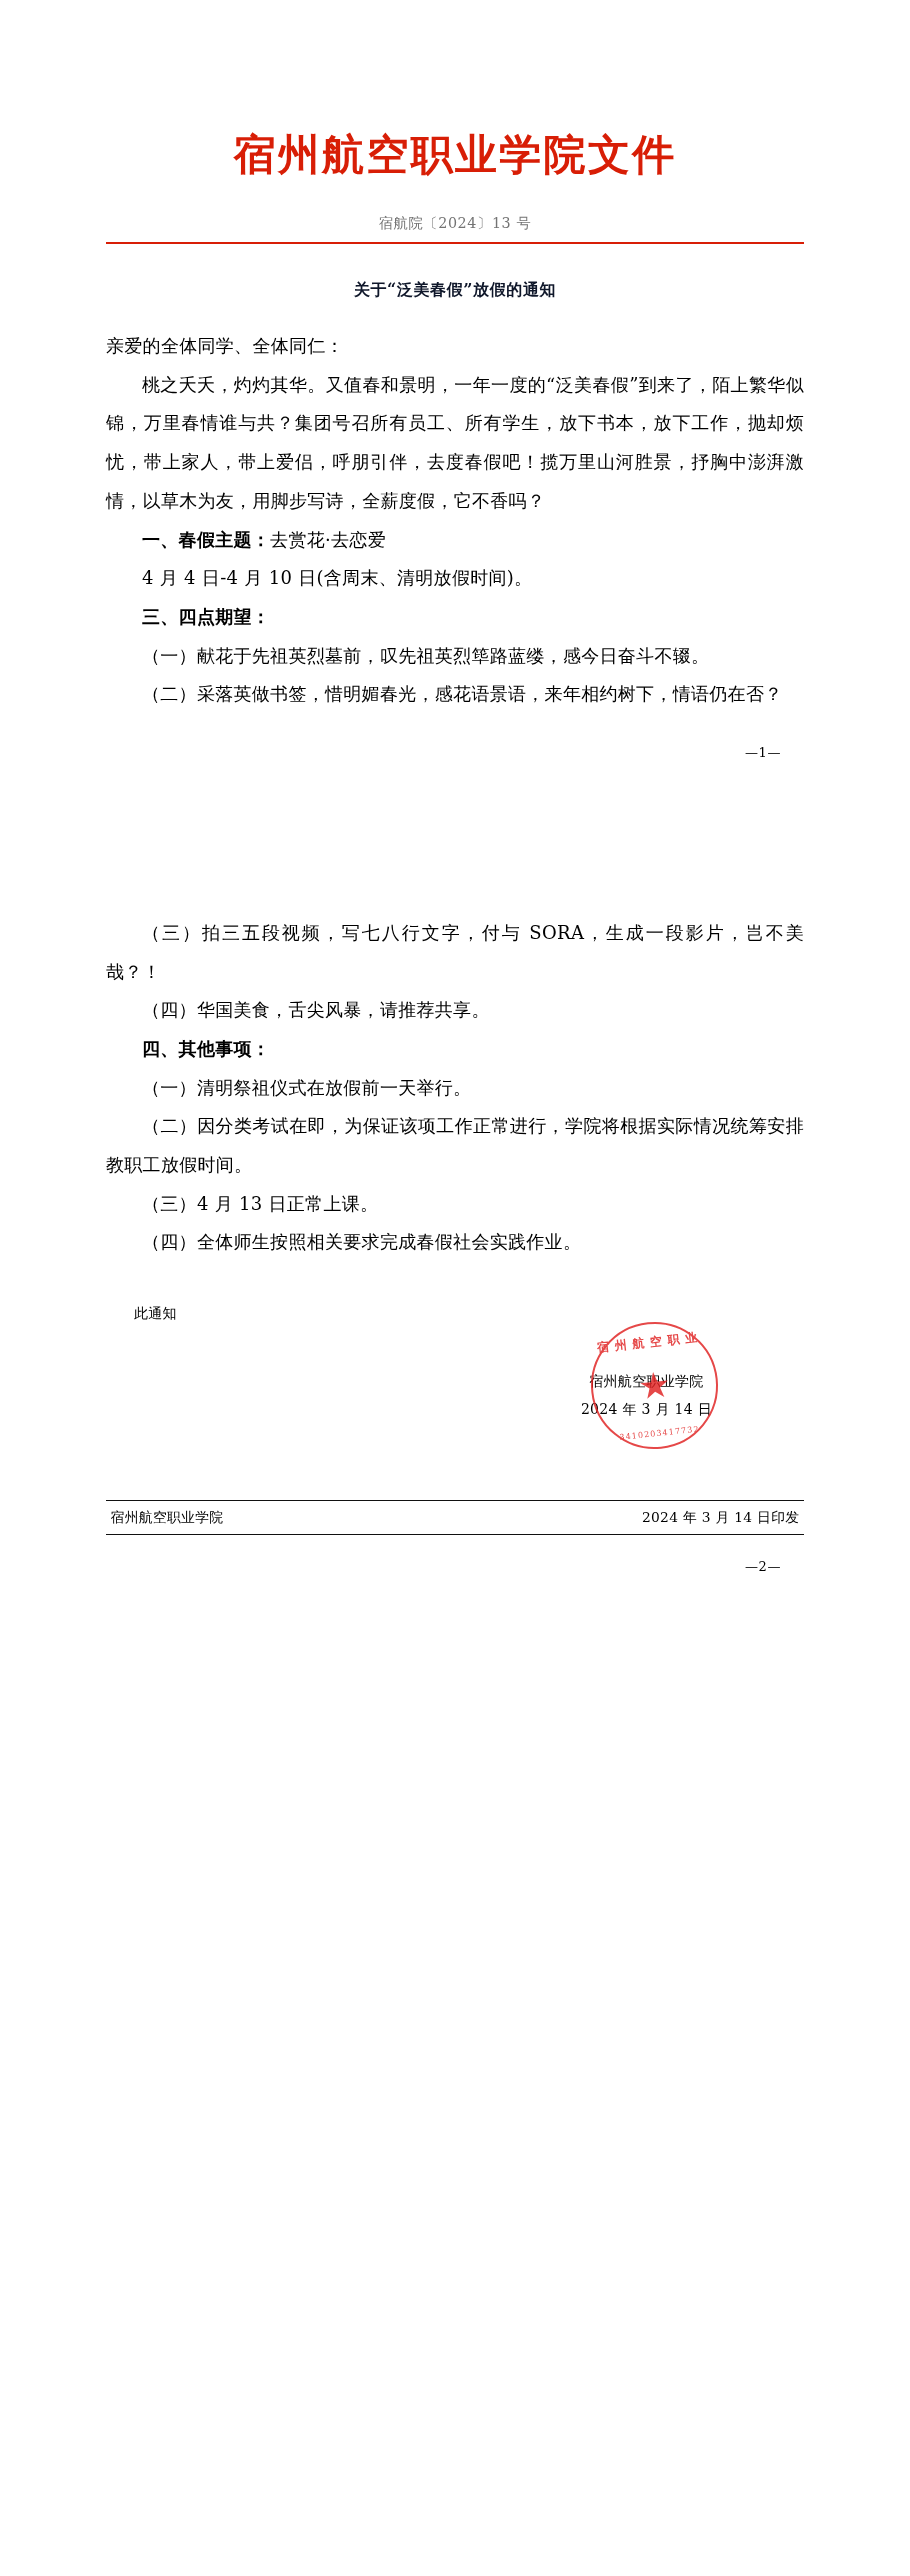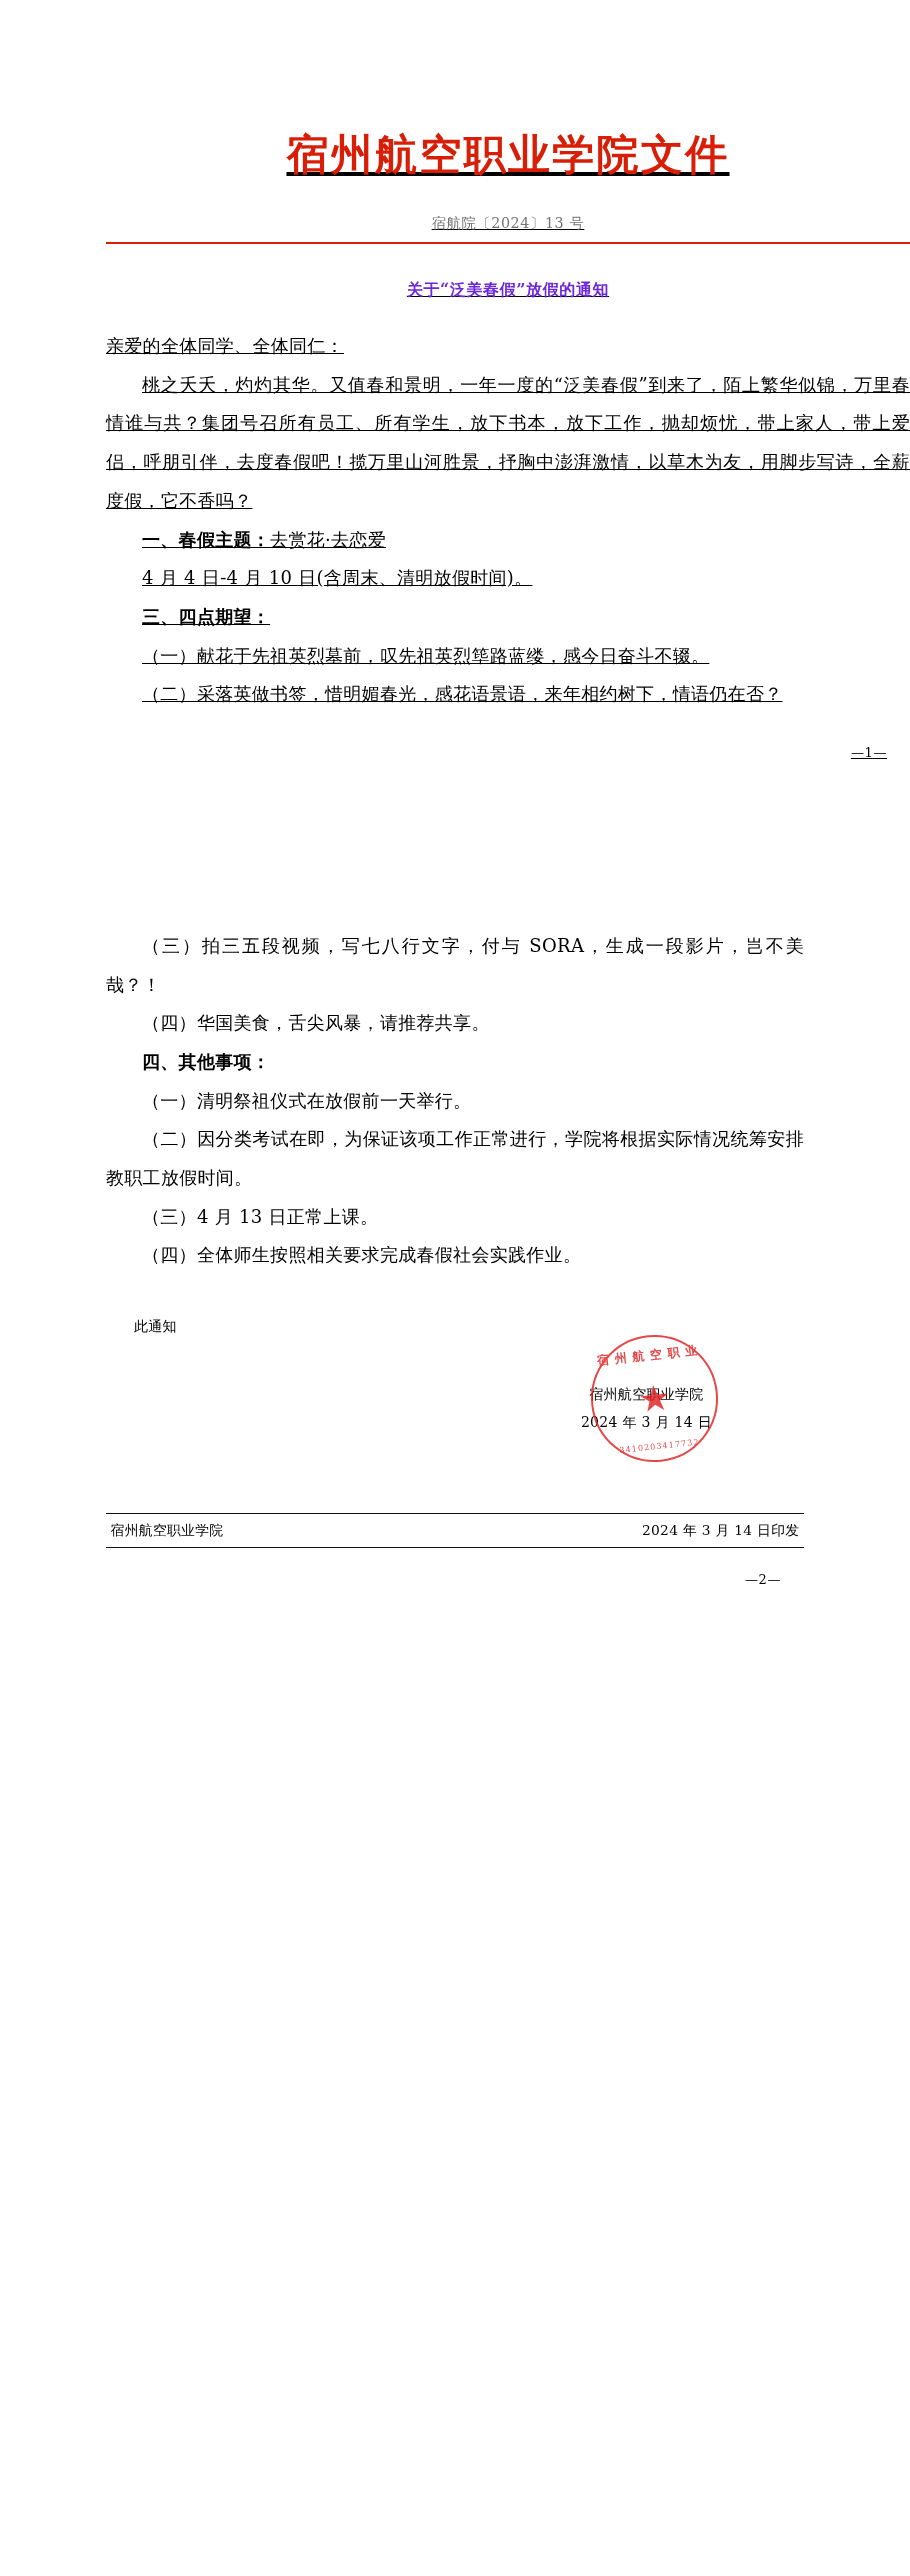--- a/index.html
+++ b/index.html
@@ -17,21 +17,21 @@
     width: 910px;
     box-sizing: border-box;
     padding: 0;
     background: #ffffff;
   }
 
   
   .page1 {
     padding-top: 132px;
     padding-left: 106px;
-    text-decoration: underline;
+    padding-right: 106px;
   }
 
   .doc-title {
     text-align: center;
     color: #d81e06;
     font-family: "DejaVu Serif", "Liberation Serif", serif;
     font-weight: bold;
     font-size: 42px;
     letter-spacing: 2.3px;
     line-height: 1.1;
@@ -52,21 +52,21 @@
     background: #d81e06;
     width: 100%;
   }
 
   .notice-title {
     margin-top: 36px;
     text-align: center;
     font-size: 16px;
     font-weight: bold;
     letter-spacing: 0.6px;
-    color: #6d28d9;
+    color: #0f172a;
   }
 
   .body-block {
     margin-top: 26px;
     font-size: 18px;
     line-height: 2.15;
     letter-spacing: 0.3px;
     text-align: justify;
     text-justify: inter-ideograph;
   }
@@ -217,21 +217,21 @@
     <p class="indent2">（二）采落英做书签，惜明媚春光，感花语景语，来年相约树下，情语仍在否？</p>
   </div>
 
   <div class="page-num">—1—</div>
 
   <div class="spacer-gap"></div>
 </div>
 
 <div class="page page2">
 
-  <div class="body-block" style="margin-top:13px">
+  <div class="body-block" style="margin-top:0">
     <p class="indent2">（三）拍三五段视频，写七八行文字，付与 SORA，生成一段影片，岂不美哉？！</p>
     <p class="indent2">（四）华国美食，舌尖风暴，请推荐共享。</p>
 
     <p class="indent2 bold">四、其他事项：</p>
     <p class="indent2">（一）清明祭祖仪式在放假前一天举行。</p>
     <p class="indent2">（二）因分类考试在即，为保证该项工作正常进行，学院将根据实际情况统筹安排教职工放假时间。</p>
     <p class="indent2">（三）4 月 13 日正常上课。</p>
     <p class="indent2">（四）全体师生按照相关要求完成春假社会实践作业。</p>
   </div>
 

